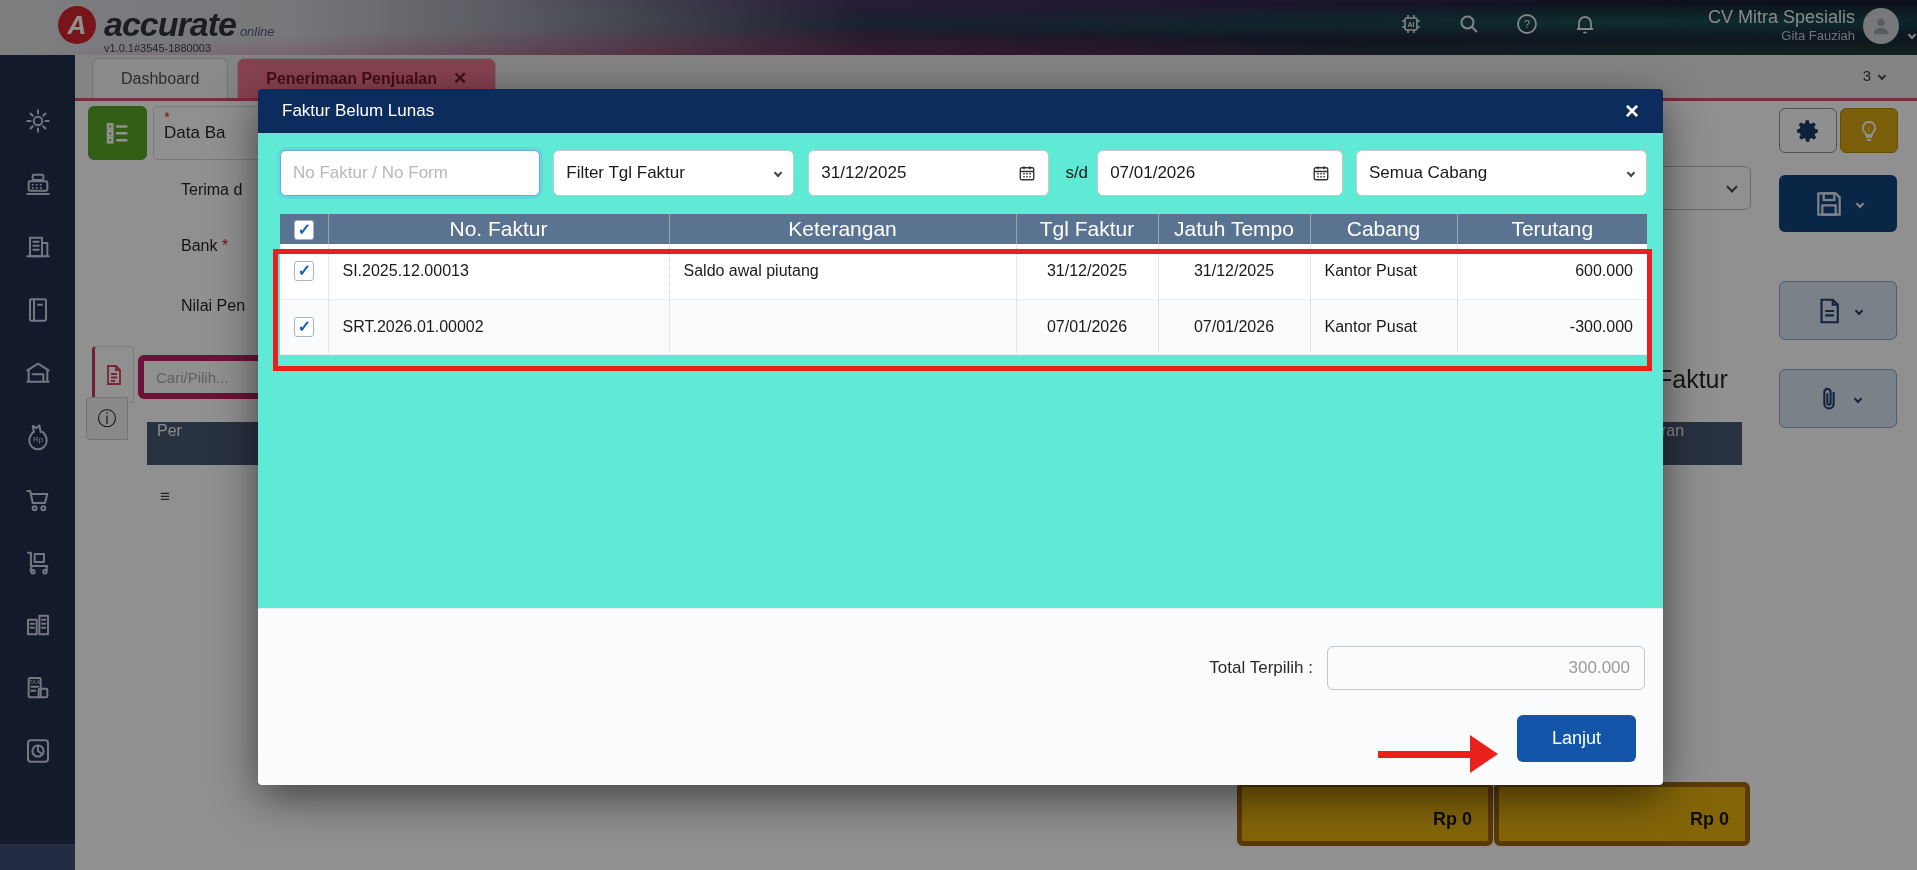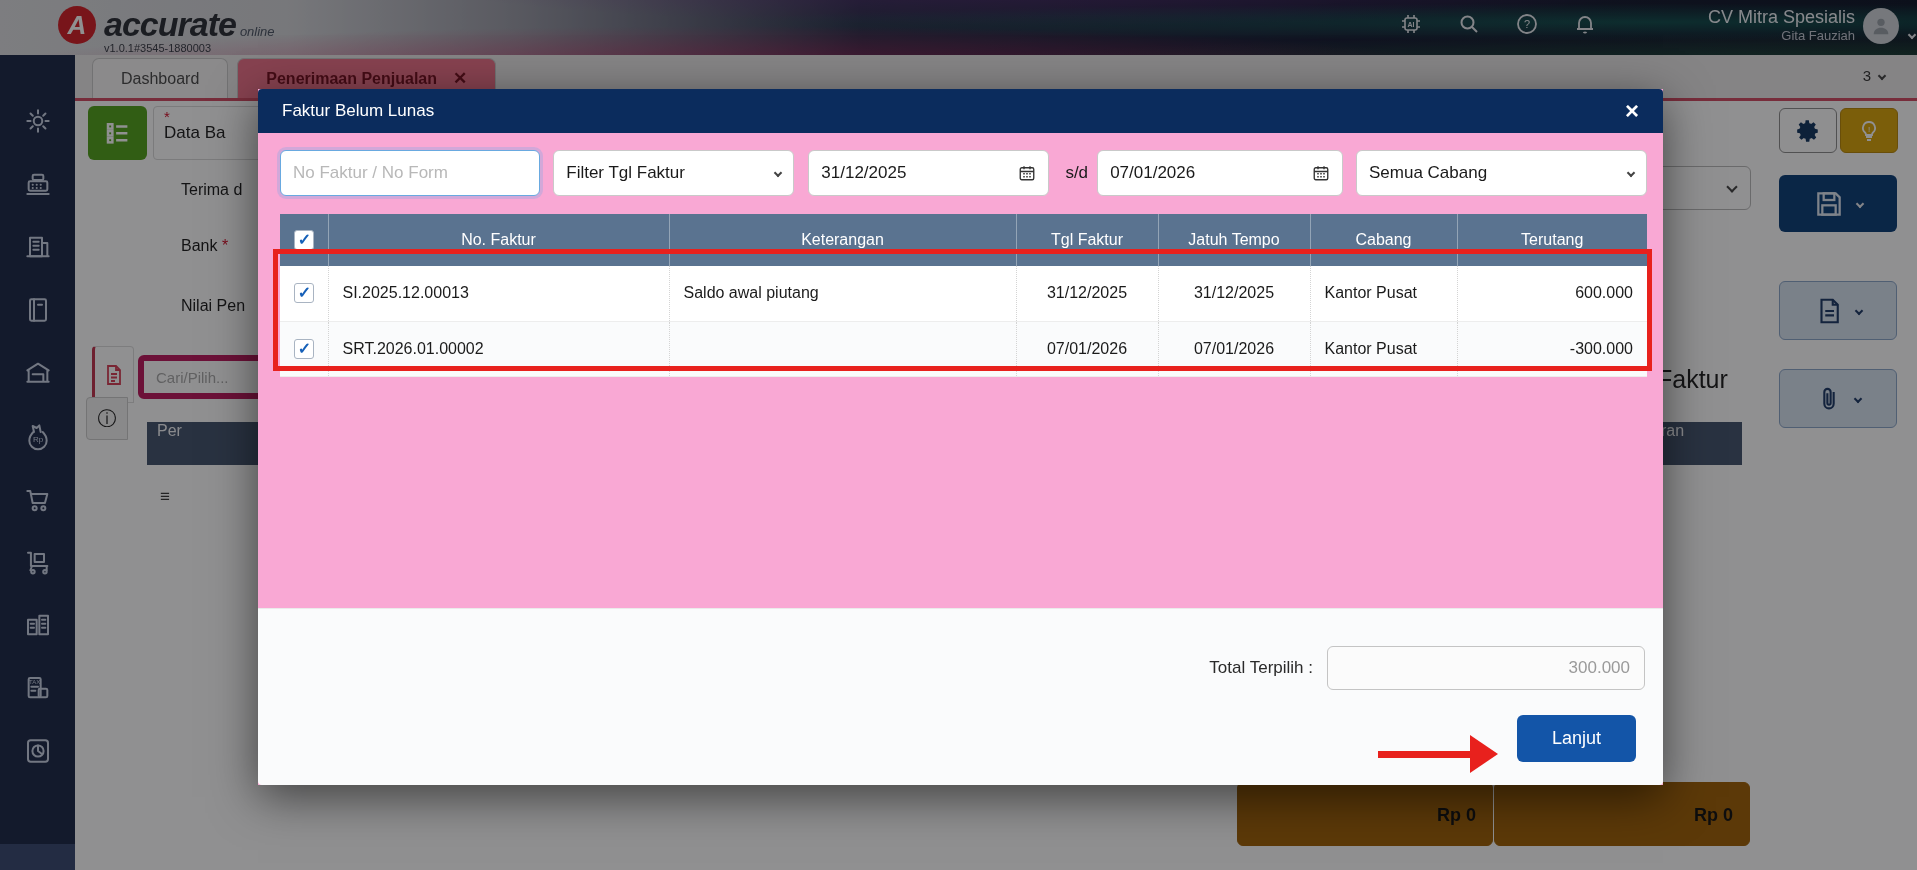--- a/index.html
+++ b/index.html
@@ -71,44 +71,44 @@
     border-radius:6px; }
   .stub-select .chev { position:absolute; right:14px; top:16px; }
   .tool-btn { position:absolute; border-radius:6px; display:flex; align-items:center; justify-content:center; }
   .btn-gear { left:1704px; top:7px; width:58px; height:45px; background:#fdfdfd; border:1px solid #8d8d8d; }
   .btn-bulb { left:1765px; top:7px; width:58px; height:45px; background:var(--bulb); border:1px solid #b8870a; }
   .btn-save { left:1704px; top:74px; width:118px; height:57px; background:var(--save); }
   .btn-doc  { left:1704px; top:180px; width:118px; height:59px; background:#d8e3f1; border:1px solid #8aa6c9; }
   .btn-clip { left:1704px; top:268px; width:118px; height:59px; background:#d8e3f1; border:1px solid #8aa6c9; }
   .split-chev { margin-left:12px; }
   .faktur-heading { position:absolute; left:1582px; top:264px; font-size:25px; color:#1f1f1f; }
-  .rp-box { position:absolute; width:256px; height:64px; background:#a16207; border:1px solid #a16207; border-radius:6px; }
+  .rp-box { position:absolute; width:256px; height:64px; background:#eab308; border:5px solid #a16207; border-radius:6px; }
   .rp-box .rp { position:absolute; right:16px; top:22px; font-size:18px; font-weight:bold; color:#111; }
 
   
   .overlay { position:absolute; left:0; top:0; width:1917px; height:870px; background:rgba(8,8,10,.45); z-index:40; }
-  .modal { position:absolute; left:258px; top:89px; width:1405px; height:696px; background:#f9a8d4; z-index:50;
-    border-radius:0; box-shadow:0 12px 44px rgba(0,0,0,.55); }
+  .modal { position:absolute; left:258px; top:89px; width:1405px; height:696px; background:#5eead4; z-index:50;
+    border-radius:12px; box-shadow:0 12px 44px rgba(0,0,0,.55); }
   .modal-header { height:44px; background:var(--modal-header); border-radius:4px 4px 0 0; display:flex; align-items:center;
     padding:0 24px; color:#fff; font-size:17px; }
   .modal-close { margin-left:auto; font-size:24px; line-height:24px; color:#fff; font-weight:bold; cursor:default; }
 
   .filters { position:absolute; left:22px; top:61px; width:1367px; display:flex; align-items:center; }
   .f-ctl { height:46px; border:1px solid #c9c9c9; border-radius:6px; background:#fff; display:flex; align-items:center;
     font-size:17px; color:#1a1a1a; padding:0 12px; }
   .f-input { width:270px; border:1px solid #69a9e0; box-shadow:0 0 0 3px rgba(110,170,230,.28); }
   .f-input .ph { color:#b8b8b8; }
   .f-sel1 { width:250px; margin-left:13px; justify-content:space-between; }
   .f-date1 { width:250px; margin-left:14px; justify-content:space-between; }
   .sd { margin-left:13px; font-size:17px; color:#1a1a1a; width:30px; text-align:center; }
   .f-date2 { width:255px; margin-left:6px; justify-content:space-between; }
   .f-sel2 { width:302px; margin-left:13px; justify-content:space-between; }
 
   table.grid { position:absolute; left:22px; top:125px; width:1367px; border-collapse:collapse; table-layout:fixed; }
-  .grid th { background:var(--table-header); color:#fff; font-weight:normal; font-size:16px; height:52px;
+  .grid th { background:var(--table-header); color:#fff; font-weight:normal; font-size:21px; height:30px;
     border-left:1px solid rgba(255,255,255,.35); }
   .grid th:first-child { border-left:none; }
   .grid td { height:55px; font-size:16px; color:#1b1b1b; border-bottom:1px solid #ededed; border-left:1px dotted #d4d4d4;
     padding:0 14px; background:#fff; }
   .grid td:first-child { border-left:none; padding:0; text-align:center; }
   .grid tr.alt td { background:#fafbfc; }
   .grid .l { text-align:left; } .grid .c { text-align:center; } .grid .r { text-align:right; }
   .cbx { display:inline-block; width:20px; height:20px; background:#fff; border:1px solid #a9b4c2; border-radius:3px;
     position:relative; vertical-align:middle; }
   .cbx::after { content:"✓"; position:absolute; left:3px; top:-1px; font-size:16px; font-weight:bold; color:#1660b8; }

